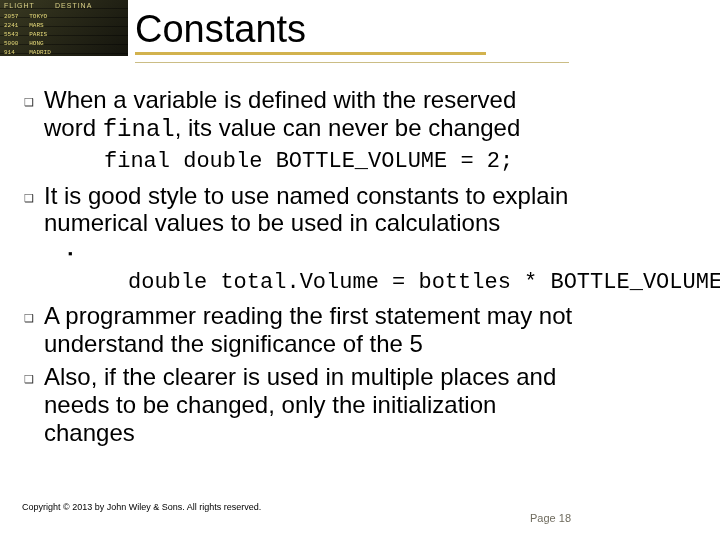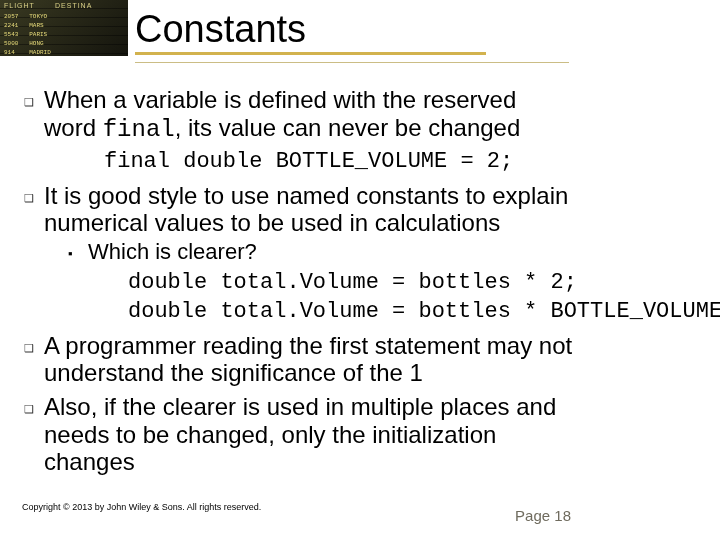--- a/index.html
+++ b/index.html
@@ -149,21 +149,21 @@
     position: absolute;
     left: 22px;
     bottom: 28px;
     font-size: 9px;
     color: #000;
   }
   .pagenum {
     position: absolute;
     right: 22px;
     bottom: 16px;
-    font-size: 15px;
+    font-size: 11px;
     color: #6f6b5e;
   }
 </style>
 </head>
 <body>
 
 <div class="slide">
 
   <div class="header">
     <div class="header-img">
@@ -192,33 +192,29 @@
       <div class="tx mono">final double BOTTLE_VOLUME = 2;</div>
     </div>
 
     <div class="b1 tight">
       <div class="mk">❑</div>
       <div class="tx">It is good style to use named constants to explain numerical values to be used in calculations</div>
     </div>
 
     <div class="sub2">
       <div class="mk">▪</div>
-      <div class="tx">Which is clearer?</div>
-    </div>
-
-    <div class="sub3">
-      <div class="tx mono">double total.Volume = bottles * 2;</div>
-    </div>
+    </div>
+
     <div class="sub3">
       <div class="tx mono">double total.Volume = bottles * BOTTLE_VOLUME;</div>
     </div>
 
     <div class="b1 tight">
       <div class="mk">❑</div>
-      <div class="tx">A programmer reading the first statement may not understand the significance of the 1</div>
+      <div class="tx">A programmer reading the first statement may not understand the significance of the 5</div>
     </div>
 
     <div class="b1 tight">
       <div class="mk">❑</div>
       <div class="tx">Also, if the clearer is used in multiple places and needs to be changed, only the initialization changes</div>
     </div>
 
   </div>
 
   <div class="footer">Copyright © 2013 by John Wiley &amp; Sons. All rights reserved.</div>

